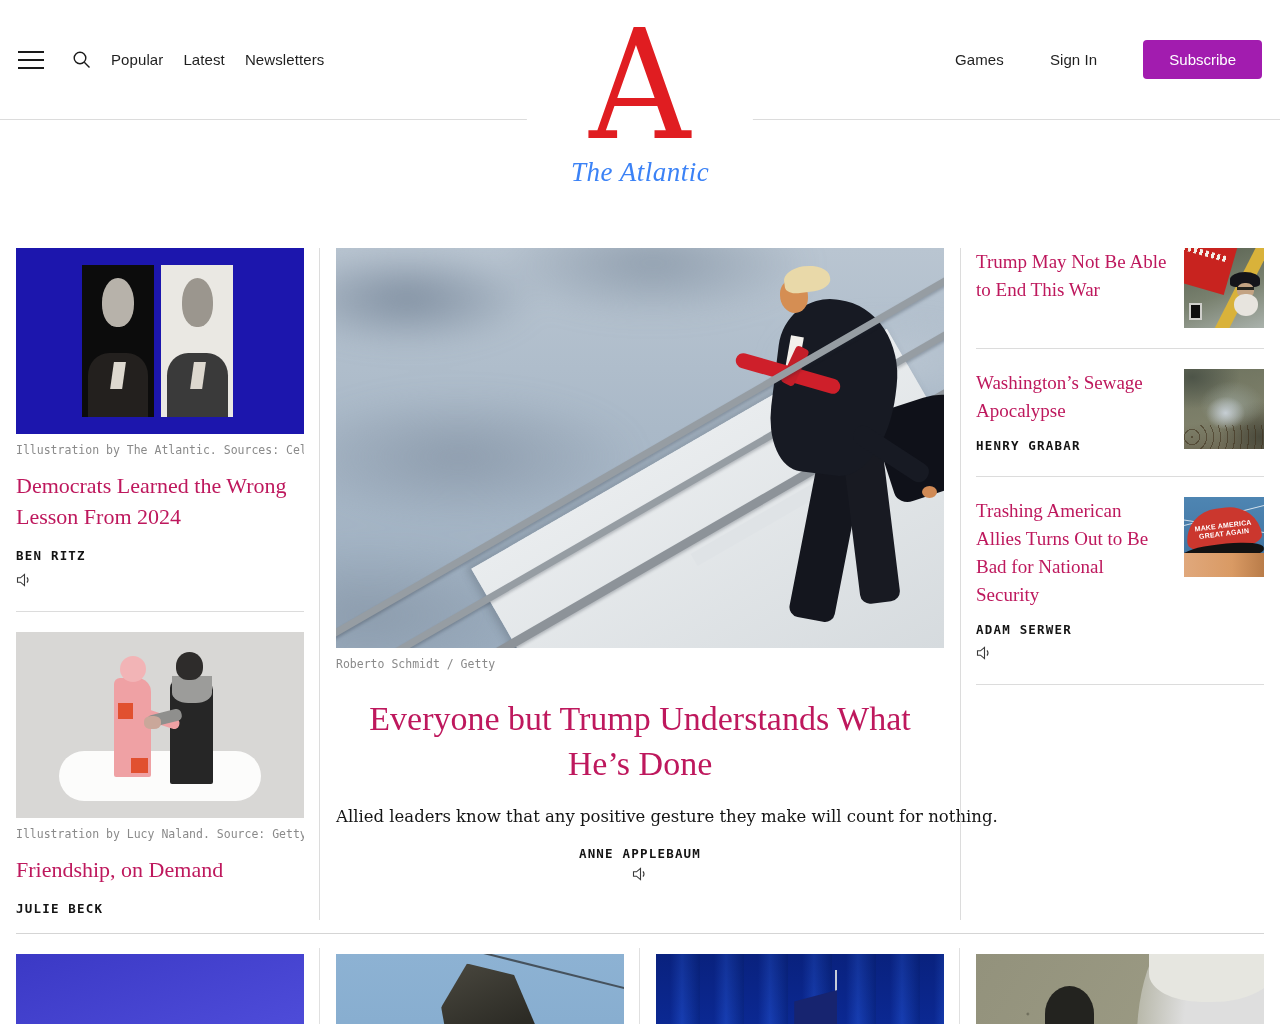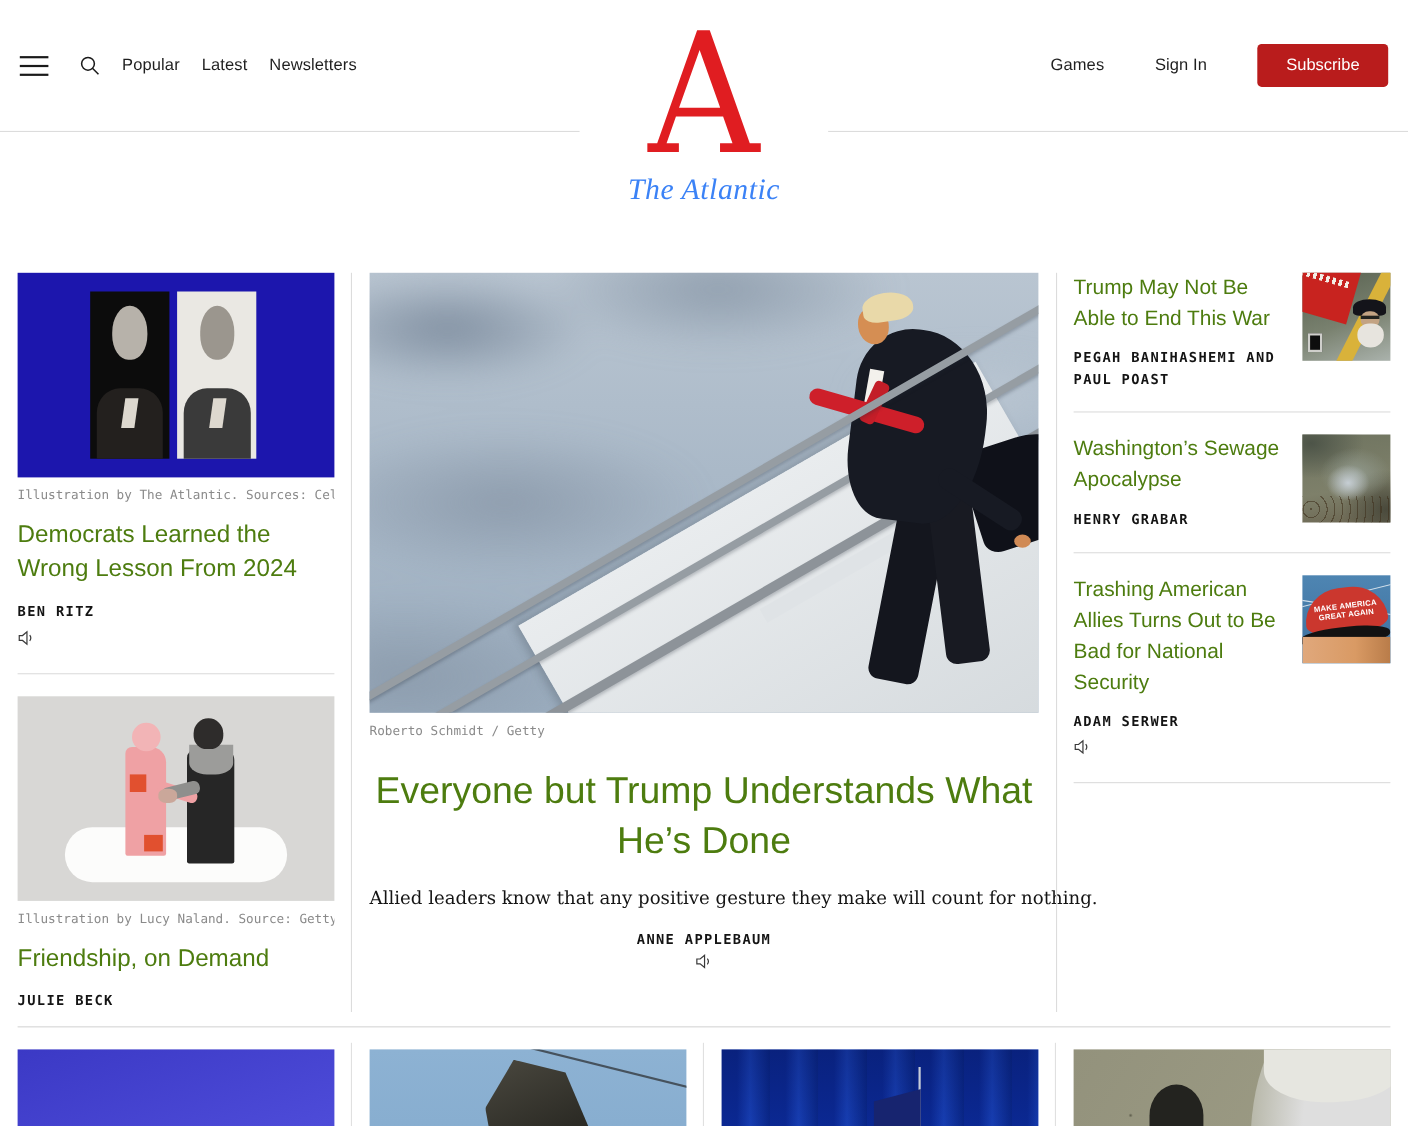--- a/index.html
+++ b/index.html
@@ -9,42 +9,42 @@
   
   .header { position:relative; height:120px; border-bottom:1px solid #dcdcdc;
     display:flex; align-items:center; justify-content:space-between; padding:0 18px; }
   .nav-left, .nav-right { display:flex; align-items:center; }
   .icon-btn { background:none; border:none; cursor:pointer; display:flex; align-items:center; }
   .burger { width:26px; display:flex; flex-direction:column; gap:6px; }
   .burger span { display:block; height:2px; background:#1a1a1a; }
   .search-btn { margin-left:28px; }
   .nav-link { font-size:15px; color:#1f1f1f; text-decoration:none; margin-left:20px; letter-spacing:.1px; }
   .nav-right .nav-link { margin-left:0; margin-right:46px; }
-  .subscribe { background:#b91c1c; color:#fff; border:none; border-radius:4px;
+  .subscribe { background:#a21caf; color:#fff; border:none; border-radius:4px;
     font-size:15px; padding:11px 26px; cursor:pointer; }
 
   
   .logo-block { position:absolute; top:12px; left:50%; transform:translateX(-50%);
     background:#fff; padding:0 44px; text-align:center; z-index:5; cursor:pointer; }
   .logo-a { font-family:"DejaVu Serif", serif; font-size:152px; line-height:.98;
     color:#e01d21; transform:scaleX(.92); display:inline-block; }
   .wordmark { font-family:Liberation Serif, serif; font-style:italic; font-size:27px;
     color:#3b82f6; margin-top:-4px; letter-spacing:.5px; }
 
   
   .content { position:relative; margin-top:128px; padding:0 16px; }
   .v-divider { position:absolute; top:0; width:1px; height:672px; background:#dcdcdc; }
   .vd-left { left:319px; } .vd-right { right:319px; }
   .grid { display:grid; grid-template-columns:288px 608px 288px; column-gap:32px; min-height:672px; }
 
   .caption { font-family:"DejaVu Sans Mono", monospace; font-size:11.5px; color:#8a8a8a;
     margin-top:9px; white-space:nowrap; overflow:hidden; }
   .byline { font-family:"DejaVu Sans Mono", monospace; font-size:12.5px; font-weight:bold;
     letter-spacing:1.2px; color:#141414; line-height:1.55; }
-  .serif-title { font-family:Liberation Sans, sans-serif; font-weight:400; color:#4d7c0f; cursor:pointer; }
+  .serif-title { font-family:Liberation Serif, serif; font-weight:400; color:#be185d; cursor:pointer; }
   .audio { margin-top:7px; }
   .hr-col { border:none; border-top:1px solid #dcdcdc; margin:20px 0; }
 
   
   .lc-title { font-size:22px; line-height:1.42; margin-top:13px; }
   .lc-byline { margin-top:14px; }
   .figure { width:100%; cursor:pointer; position:relative; overflow:hidden; }
   .fig-186 { height:186px; }
 
   
@@ -357,21 +357,20 @@
             <path d="M1.5 4.8v4.4h3l4 3.4V1.4l-4 3.4h-3z"></path>
             <path d="M11 4.4a4.2 4.2 0 010 5.2"></path>
           </svg>
       </div>
     </section>
 
     <section>
       <article class="rc-item">
         <div class="rc-text">
           <h3 class="serif-title rc-title">Trump May Not Be Able to End This War</h3>
-          <div class="byline rc-byline">PEGAH BANIHASHEMI AND PAUL POAST</div>
         </div>
         <div class="thumb thumb-iran">
           <div class="flag"></div>
           <div class="ribbon"></div>
           <div class="turban"></div>
           <div class="face"></div>
           <div class="glasses"></div>
           <div class="beard"></div>
           <div class="frame"></div>
         </div>

